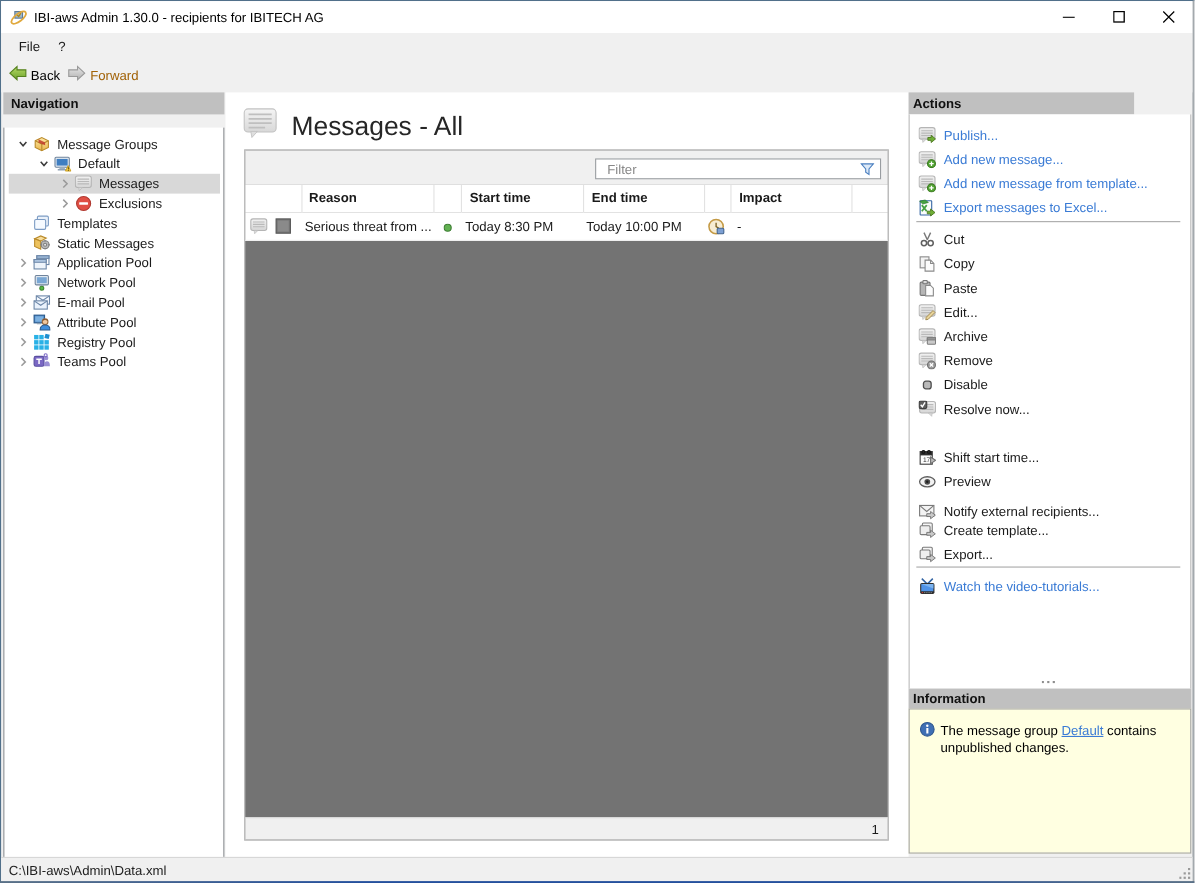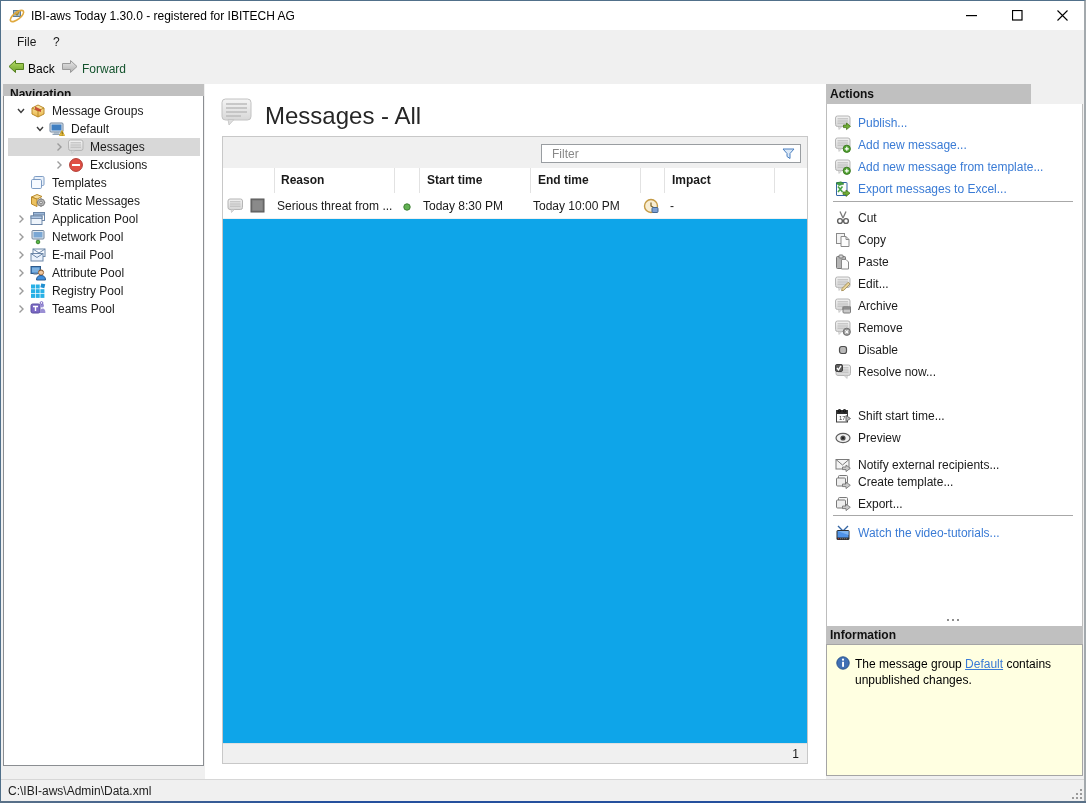--- a/index.html
+++ b/index.html
@@ -5,46 +5,46 @@
 * { margin:0; padding:0; box-sizing:border-box; }
 html,body { width:1086px; height:803px; overflow:hidden; }
 body { font-family:"Liberation Sans", sans-serif; font-size:12px; color:#1a1a1a; background:#f0f0f0; position:relative; }
 .abs { position:absolute; }
 .win { position:absolute; left:0; top:0; width:1086px; height:803px; border-left:1px solid #51708a; border-right:2px solid #a3a9ad; border-top:1px solid #51708a; }
 .titlebar { position:absolute; left:1px; top:1px; width:1083px; height:29px; background:#ffffff; }
 .title-text { position:absolute; left:30px; top:8px; font-size:12px; color:#000; }
 .menubar { position:absolute; left:1px; top:30px; width:1083px; height:25px; background:#f0f0f0; }
 .toolbar { position:absolute; left:1px; top:55px; width:1083px; height:29px; background:#f0f0f0; }
 .panel-hdr { position:absolute; background:#c0c0c0; font-weight:bold; color:#111; line-height:20px; padding-left:6px; }
-.navpanel { position:absolute; left:3px; top:96px; width:201px; height:670px; background:#fff; border:1px solid #8b8e92; border-top:none; }
+.navpanel { position:absolute; left:3px; top:116px; width:201px; height:670px; background:#fff; border:1px solid #8b8e92; border-top:none; }
 .treerow { position:absolute; height:18px; line-height:18px; white-space:nowrap; }
 .actpanel { position:absolute; left:826px; top:104px; width:257px; height:522px; background:#fff; border-left:1px solid #bdbdbd; border-right:1px solid #bdbdbd; }
 .actitem { position:absolute; height:22px; line-height:22px; white-space:nowrap; left:0; width:257px; }
 .actitem .txt { position:absolute; left:31px; top:0; }
 .actitem svg { position:absolute; left:8px; top:3px; }
 .sep { position:absolute; left:6px; width:240px; border-top:1px solid #a8a8a8; }
 .infopanel { position:absolute; left:826px; top:644px; width:257px; height:132px; background:#ffffe1; border:1px solid #a5a5a5; }
 .statusbar { position:absolute; left:1px; top:779px; width:1083px; height:22px; background:#f0f0f0; border-top:1px solid #d7d7d7; }
 .btm { position:absolute; left:0; top:801px; width:1086px; height:2px; background:linear-gradient(90deg,#5a7187,#24509d 30%,#24509d 70%,#5a7187); }
-.tbl { position:absolute; left:222px; top:136px; width:586px; height:628px; background:#0ea5e9; border:1px solid #c8c8c8; }
+.tbl { position:absolute; left:222px; top:136px; width:586px; height:628px; background:#737373; border:1px solid #c8c8c8; }
 .colsep { position:absolute; top:0; width:1px; height:25px; background:#e2e2e2; }
 .hcell { position:absolute; top:0; height:25px; line-height:25px; font-weight:bold; }
 .rcell { position:absolute; top:0; height:26px; line-height:26px; }
 </style>
 </head>
 <body>
 <div class="win"></div>
 
 <div class="titlebar">
   <svg class="abs" style="left:7px;top:6px" width="18" height="18" viewBox="0 0 18 18">
     <rect x="5.5" y="3.5" width="7" height="6" fill="#9db6c8" stroke="#5f7c96"></rect>
     <path d="M7 6 l2 2 2-3" stroke="#b08818" stroke-width="1.2" fill="none"></path>
     <ellipse cx="9" cy="9" rx="8" ry="3.4" fill="none" stroke="#e0a93e" stroke-width="1.6" transform="rotate(-38 9 9)"></ellipse>
   </svg>
-  <div class="title-text">IBI-aws Today 1.30.0 - registered for IBITECH AG</div>
+  <div class="title-text">IBI-aws Admin 1.30.0 - recipients for IBITECH AG</div>
   <svg class="abs" style="left:965px;top:14px" width="12" height="2">
       <rect width="11" height="1.2" fill="#000"></rect>
     </svg>
   <svg class="abs" style="left:1011px;top:9px" width="12" height="12">
       <rect x="0.5" y="0.5" width="9.5" height="9.5" fill="none" stroke="#000" stroke-width="1.2"></rect>
     </svg>
   <svg class="abs" style="left:1056px;top:9px" width="12" height="12">
       <path d="M0.5 0.5 L10.5 10.5 M10.5 0.5 L0.5 10.5" stroke="#000" stroke-width="1.1"></path>
     </svg>
 </div>
@@ -67,21 +67,21 @@
   <div class="abs" style="left:27px;top:7px;color:#000">Back</div>
   <svg class="abs" style="left:60px;top:4px" width="17" height="15" viewBox="0 0 17 15">
     <defs>
         <linearGradient id="gb" x1="0" y1="0" x2="0" y2="1">
           <stop offset="0" stop-color="#e8e8e8"></stop>
           <stop offset="1" stop-color="#b0b0b0"></stop>
         </linearGradient>
       </defs>
     <path d="M16 7.5 L9.5 1.5 L9.5 4.5 L1.5 4.5 L1.5 10.5 L9.5 10.5 L9.5 13.5 Z" fill="url(#gb)" stroke="#9a9a9a" stroke-width="1"></path>
   </svg>
-  <div class="abs" style="left:81px;top:7px;color:#14532d">Forward</div>
+  <div class="abs" style="left:81px;top:7px;color:#a16207">Forward</div>
 </div>
 
 <div class="abs" style="left:205px;top:84px;width:621px;height:695px;background:#fff;"></div>
 
 <div class="panel-hdr" style="left:3px;top:84px;width:201px;height:20px;padding-left:7px;">Navigation</div>
 <div class="navpanel" id="nav">
     <div class="treerow" style="left:0;top:6px;width:200px;">
       <span style="position:absolute;left:12px;top:0;width:10px;height:18px;">
         <svg width="10" height="10" viewBox="0 0 10 10" style="position:absolute;left:0;top:4px">
           <path d="M2 3 L5 6.5 L8 3" fill="none" stroke="#3c3c3c" stroke-width="1.4"></path>

